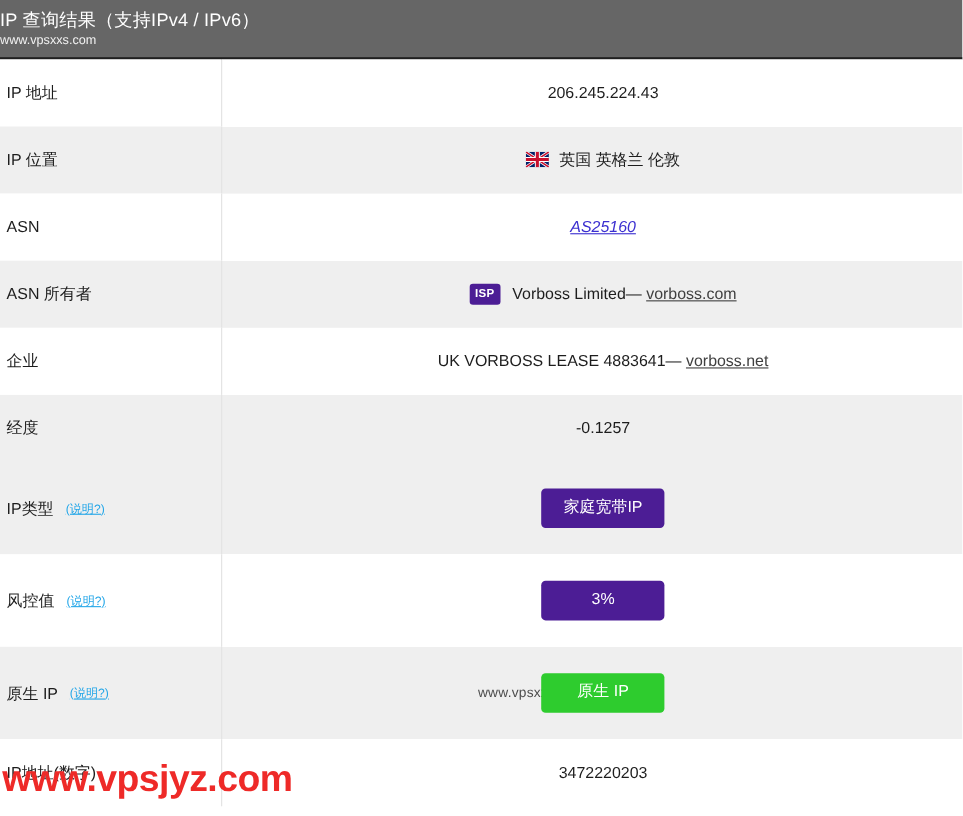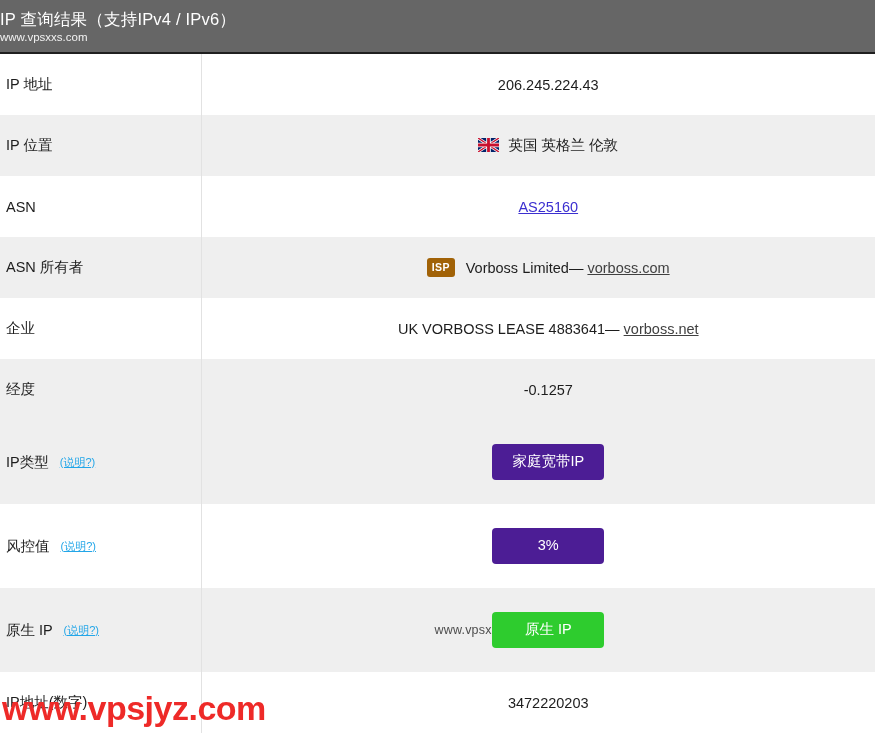--- a/index.html
+++ b/index.html
@@ -90,31 +90,32 @@
     margin-left: 7px;
     vertical-align: 1px;
     cursor: pointer;
   }
 
   
   a.link-asn {
     color: #3b2fd0;
     text-decoration: underline;
     font-size: 14.5px;
+    font-style: italic;
   }
   a.link-visited {
     color: #404040;
     text-decoration: underline;
     font-size: 14.5px;
   }
 
   
   .badge-isp {
     display: inline-block;
-    background: #a16207;
+    background: #4c1d95;
     color: #ffffff;
     font-size: 10.5px;
     font-weight: bold;
     line-height: 1;
     padding: 4px 5px 5px 5px;
     border-radius: 3px;
     vertical-align: 2px;
     margin-right: 7px;
     letter-spacing: .3px;
   }

